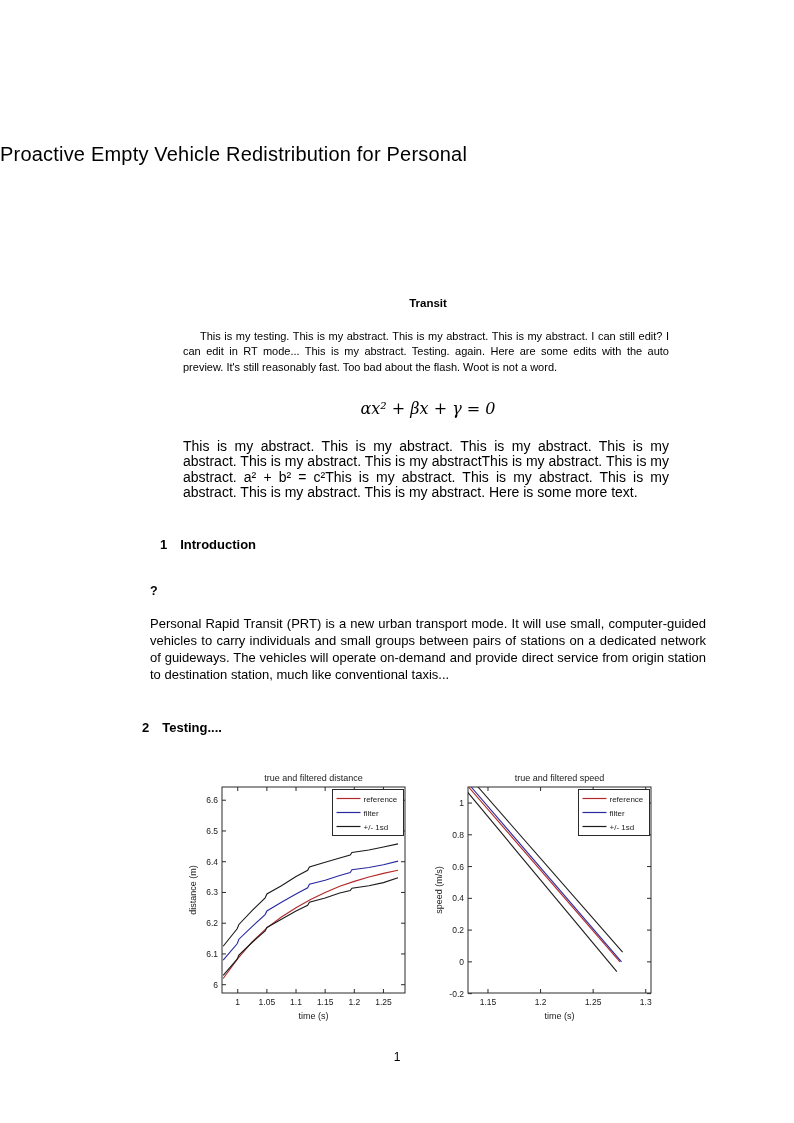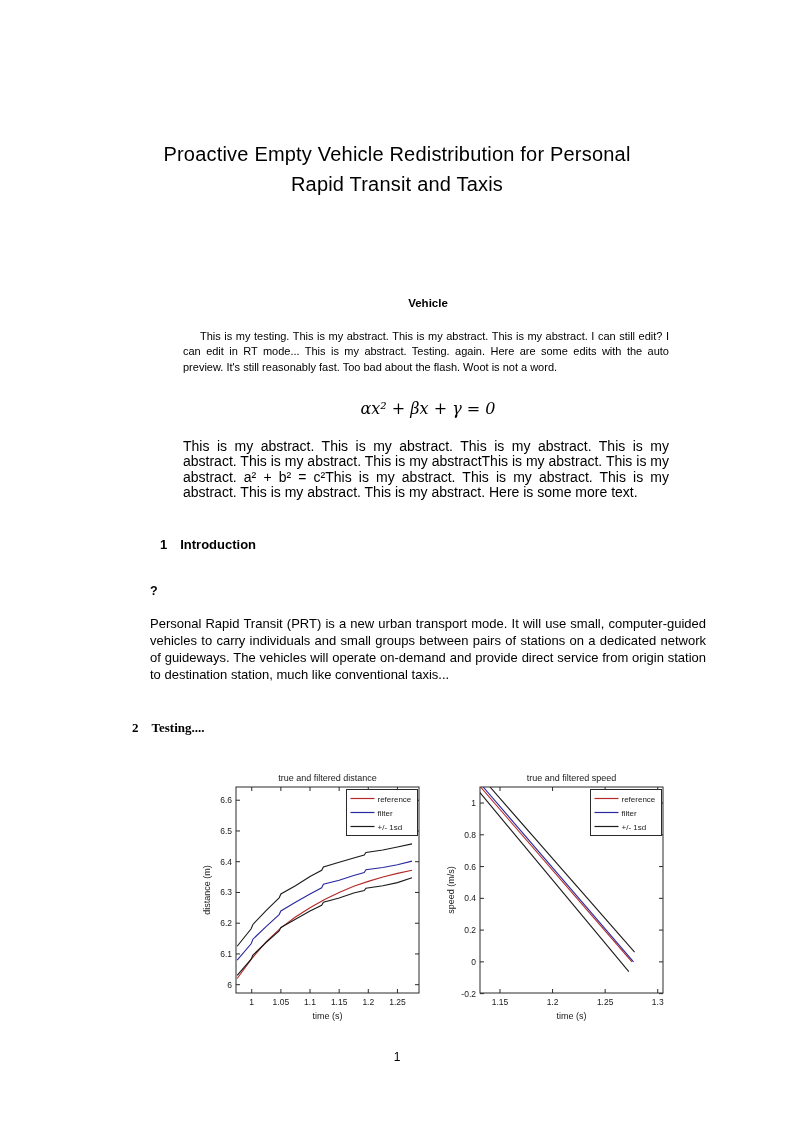--- a/index.html
+++ b/index.html
@@ -1,56 +1,55 @@
 <!DOCTYPE html>
 <html><head>
 <meta charset="utf-8">
 <style>
   html,body{margin:0;padding:0;background:#fff;}
   body{
     width:794px;height:1123px;position:relative;overflow:hidden;
     font-family:"Liberation Sans",sans-serif;color:#000;
   }
   .abs{position:absolute;}
-  #paper-title{top:139px;left:0;width:794px;text-align:center;font-size:20px;line-height:30px;font-weight:normal;letter-spacing:0.2px;}
+  #paper-title{top:139px;left:0;width:794px;font-size:20px;line-height:30px;font-weight:normal;letter-spacing:0.2px;}
   #abstract-heading{top:297px;left:150px;width:556px;text-align:center;font-size:11.5px;font-weight:bold;}
   #abstract-p1{top:329px;left:183px;width:486px;font-size:11px;line-height:15.4px;text-align:justify;text-indent:17px;}
   #equation-block{top:399px;left:150px;width:556px;text-align:center;font-family:"DejaVu Serif",serif;font-style:italic;font-size:16px;}
   #abstract-p2{top:439px;left:183px;width:486px;font-size:14px;line-height:15.4px;text-align:justify;}
   .sec-heading{font-weight:bold;font-size:13px;}
   #section-1{top:537px;left:150px;margin-left:10px;}
-  #section-2{top:720px;left:132px;font-family:Liberation Serif, serif;}
+  #section-2{top:720px;left:142px;}
   .sec-num{display:inline-block;margin-right:13px;}
   #question-mark{top:584px;left:150px;font-weight:bold;font-size:12.5px;}
   #intro-paragraph{top:615px;left:150px;width:556px;font-size:13px;line-height:17px;text-align:justify;}
-  #figure-left{top:766px;left:196px;}
-  #figure-right{top:766px;left:440px;}
+  #figure-left{top:766px;left:182px;}
+  #figure-right{top:766px;left:428px;}
   #page-number{top:1050px;left:0;width:794px;text-align:center;font-size:12px;}
   
   svg{display:block;}
   svg text{fill:#1a1a1a;font-family:"Liberation Sans",sans-serif;}
   .ct{font-size:9px;text-anchor:middle;}
   .cxl{font-size:8.5px;text-anchor:middle;}
   .cyl{font-size:8.5px;text-anchor:end;}
   .cxt{font-size:9px;text-anchor:middle;}
   .cyt{font-size:9px;text-anchor:middle;}
   .clg{font-size:8px;}
   .cbox{fill:none;stroke:#2a2a2a;stroke-width:1;}
   .clgbox{fill:#ffffff;stroke:#2a2a2a;stroke-width:1;}
   .ctick{stroke:#2a2a2a;stroke-width:1;}
 </style>
 </head>
 <body>
 
 <div class="abs" id="paper-title">
   <div>Proactive Empty Vehicle Redistribution for Personal</div>
-  <div>Rapid Transit and Taxis</div>
 </div>
 
-<div class="abs" id="abstract-heading">Vehicle</div>
+<div class="abs" id="abstract-heading">Transit</div>
 
 <div class="abs" id="abstract-p1">This is my testing. This is my abstract. This is my abstract. This is my abstract. I can still edit? I can edit in RT mode... This is my abstract. Testing. again. Here are some edits with the auto preview. It's still reasonably fast. Too bad about the flash. Woot is not a word.</div>
 
 <div class="abs" id="equation-block">αx² + βx + γ = 0</div>
 
 <div class="abs" id="abstract-p2">This is my abstract. This is my abstract. This is my abstract. This is my abstract. This is my abstract. This is my abstractThis is my abstract. This is my abstract. a² + b² = c²This is my abstract. This is my abstract. This is my abstract. This is my abstract. This is my abstract. Here is some more text.</div>
 
 <div class="abs sec-heading" id="section-1">
   <span class="sec-num">1</span><span>Introduction</span>
 </div>

